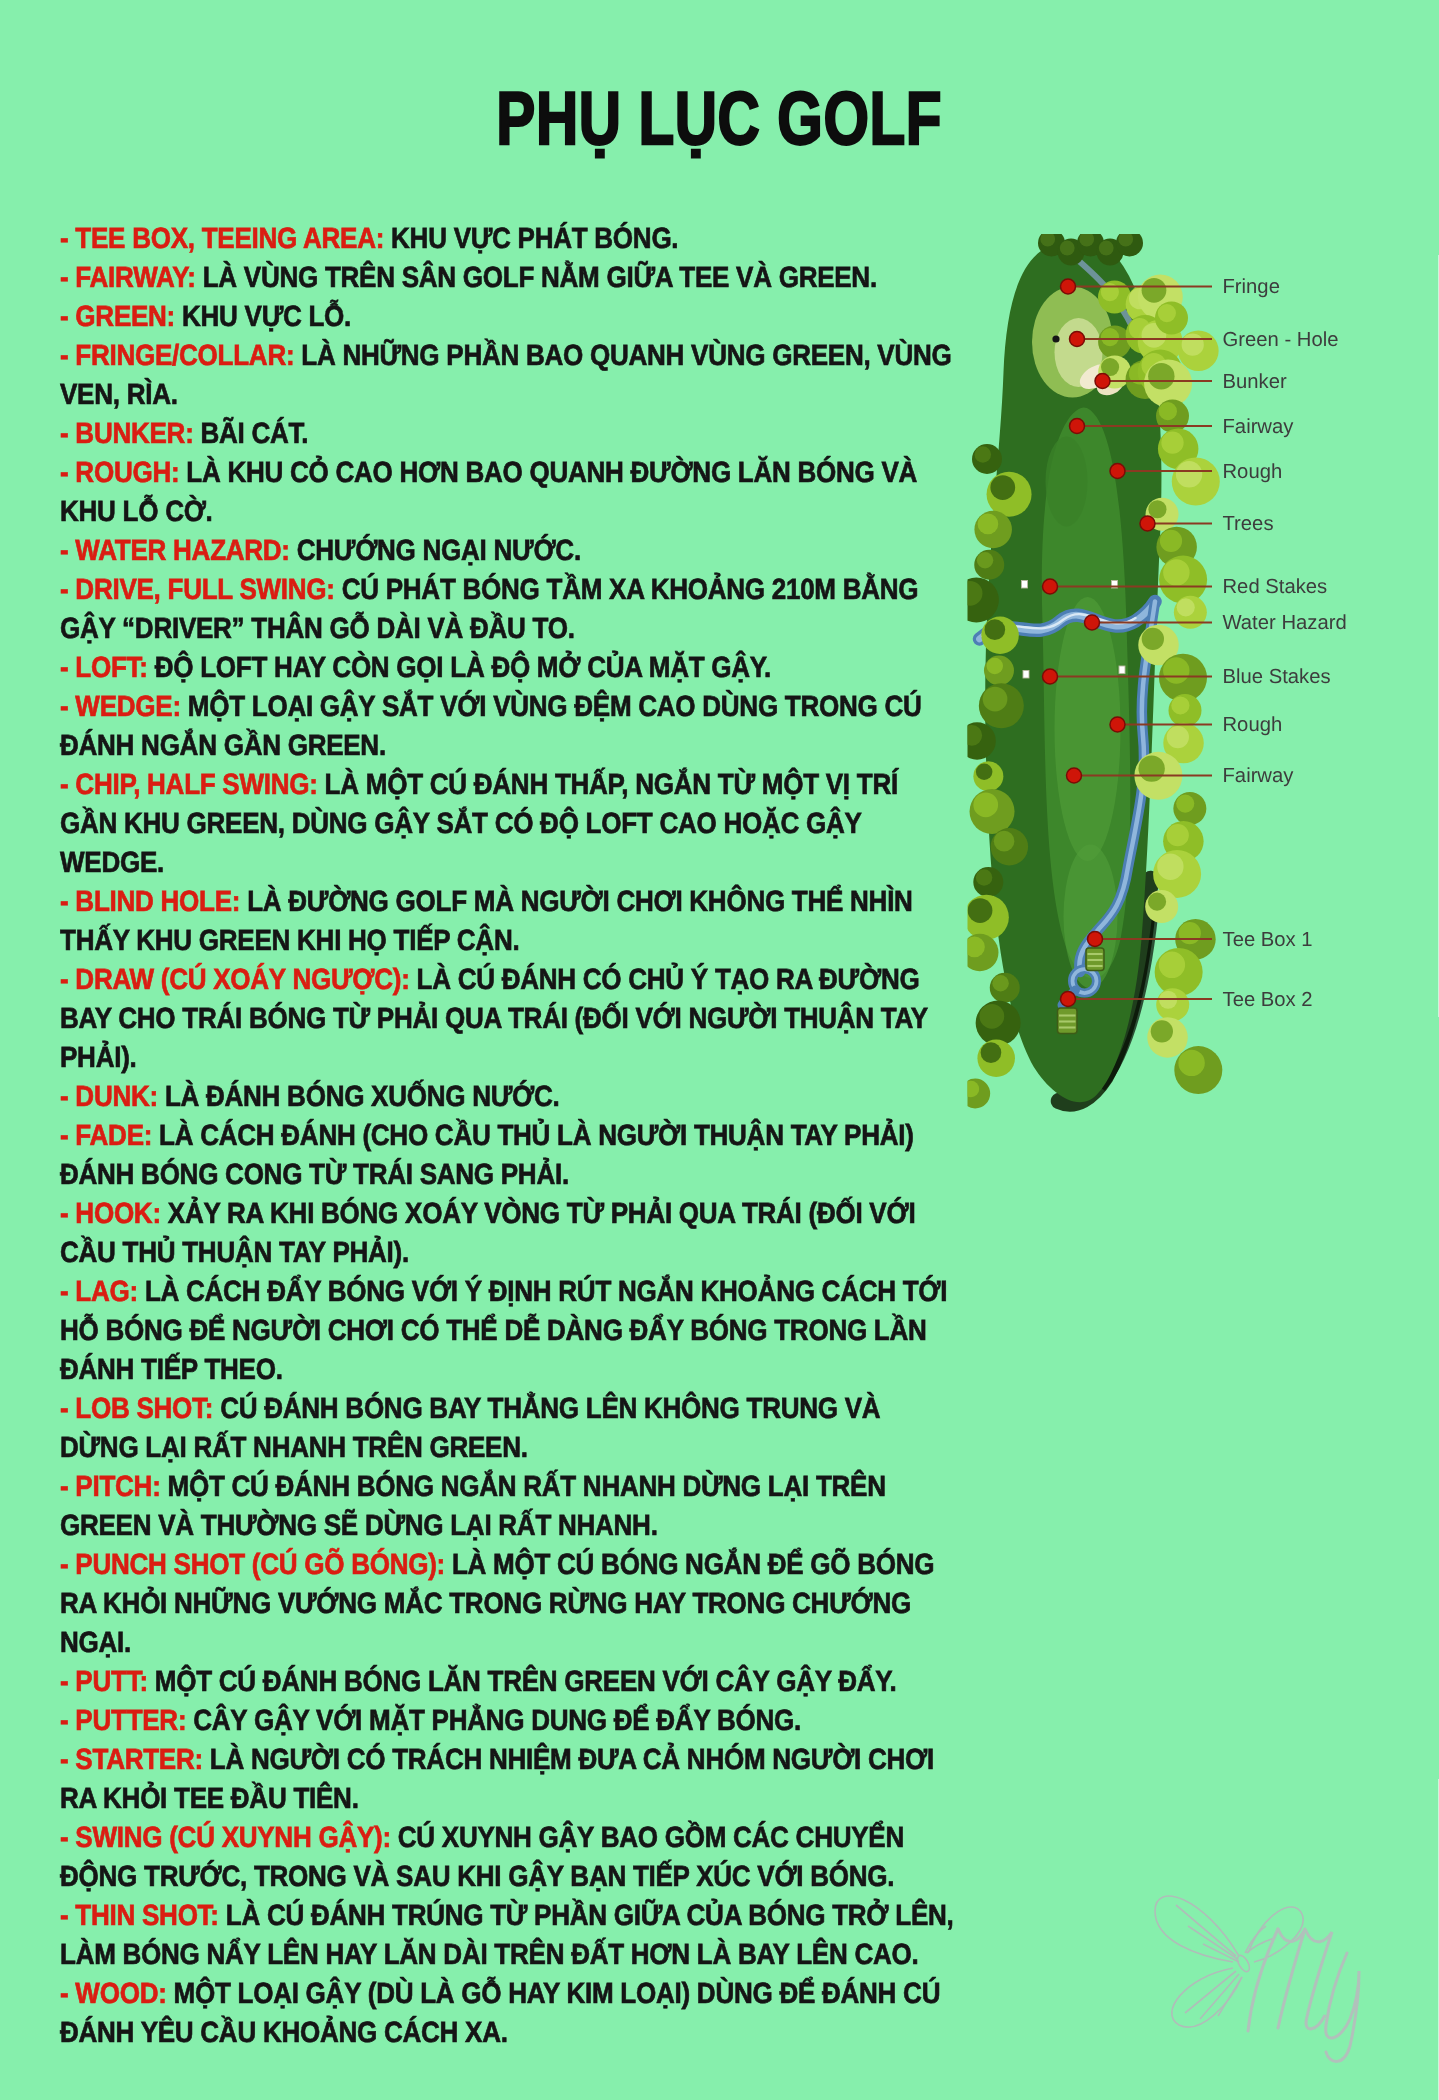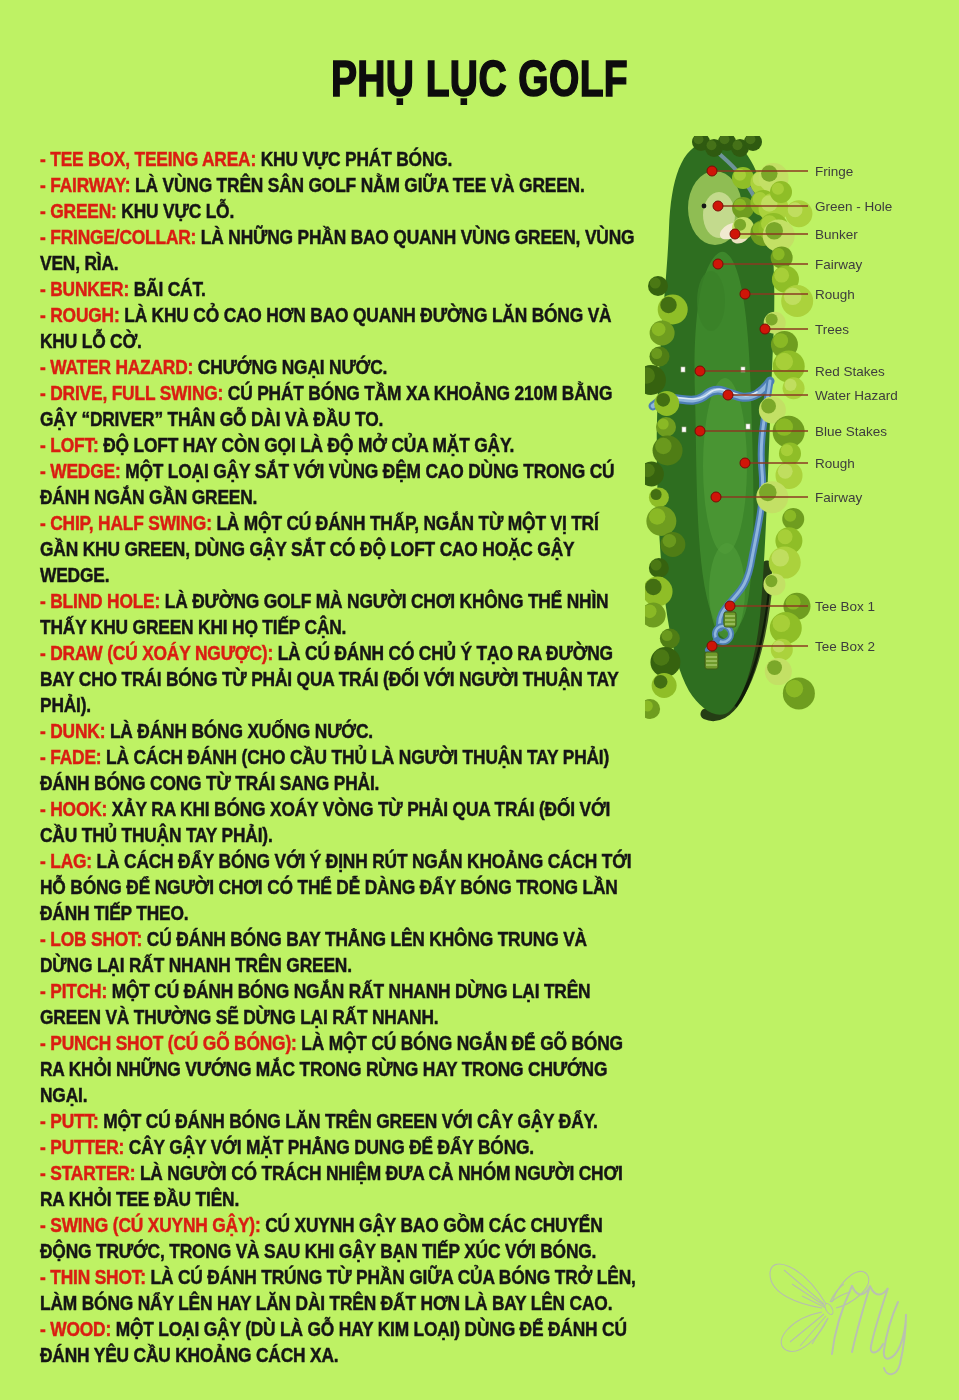--- a/index.html
+++ b/index.html
@@ -1,36 +1,36 @@
 <!DOCTYPE html>
 <html><head>
 <meta charset="utf-8">
 <style>
   html,body{margin:0;padding:0;background:#fff;}
   .page{
-    position:relative;width:959px;height:1400px;background:#bef264;overflow:hidden;
+    position:relative;width:959px;height:1400px;background:#86efac;overflow:hidden;
     font-family:"Liberation Sans",sans-serif;
   }
   .title{
     position:absolute;top:50px;left:0;width:959px;text-align:center;
     font-size:50px;font-weight:700;color:#0d0d0d;margin:0;
     transform:scaleX(0.78);transform-origin:50% 0;
     -webkit-text-stroke:1.6px #0d0d0d;letter-spacing:0.5px;
   }
   .glossary{
     position:absolute;left:40px;top:146px;width:674px;
     transform:scaleX(0.89);transform-origin:0 0;
     font-size:19.5px;line-height:26px;font-weight:700;color:#151515;
     letter-spacing:-0.2px;
     -webkit-text-stroke:0.45px currentColor;
   }
   .glossary p{margin:0;}
   .glossary .term{color:#da1d12;-webkit-text-stroke:0.45px #da1d12;}
   .glossary .def{color:#151515;}
-  .diagram{position:absolute;left:645px;top:136px;width:314px;height:592px;}
+  .diagram{position:absolute;left:645px;top:156px;width:314px;height:592px;}
   .diagram svg{display:block;}
   .callout-label{font-family:"Liberation Sans",sans-serif;font-size:13.5px;fill:#3d3d3d;}
   .watermark{position:absolute;left:740px;top:1242px;width:210px;height:140px;opacity:0.85;}
 </style>
 </head>
 <body>
 
 <div class="page">
 
   <h1 class="title">PHỤ LỤC GOLF</h1>

